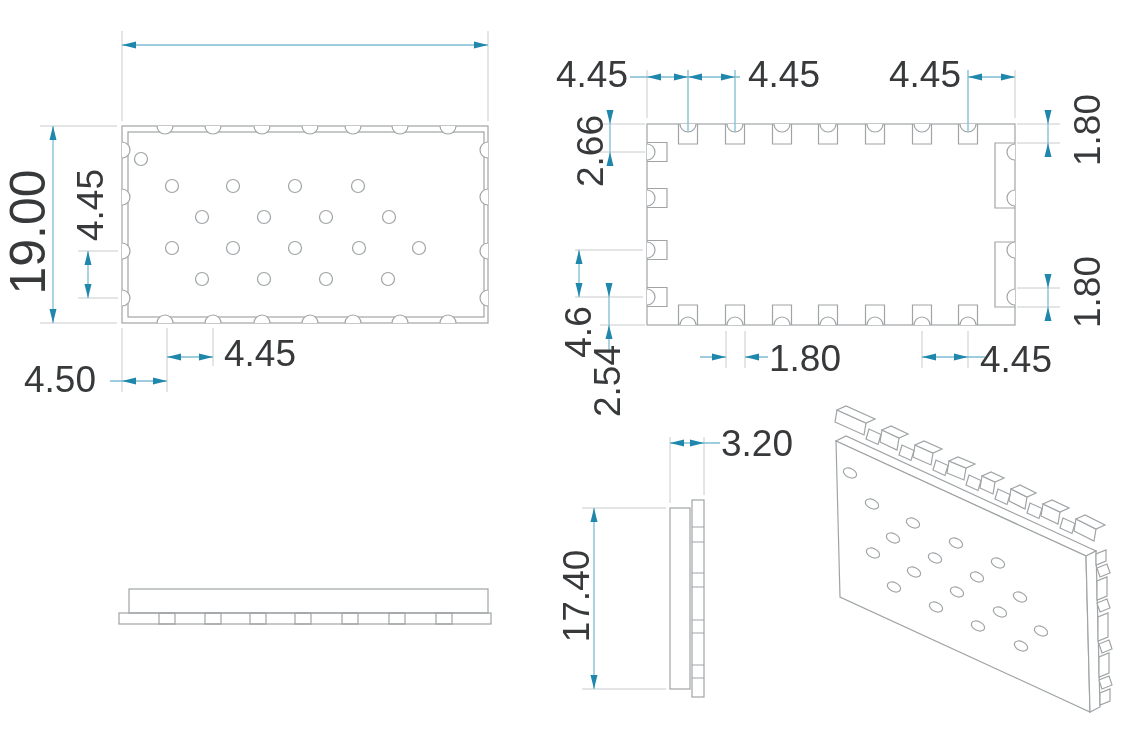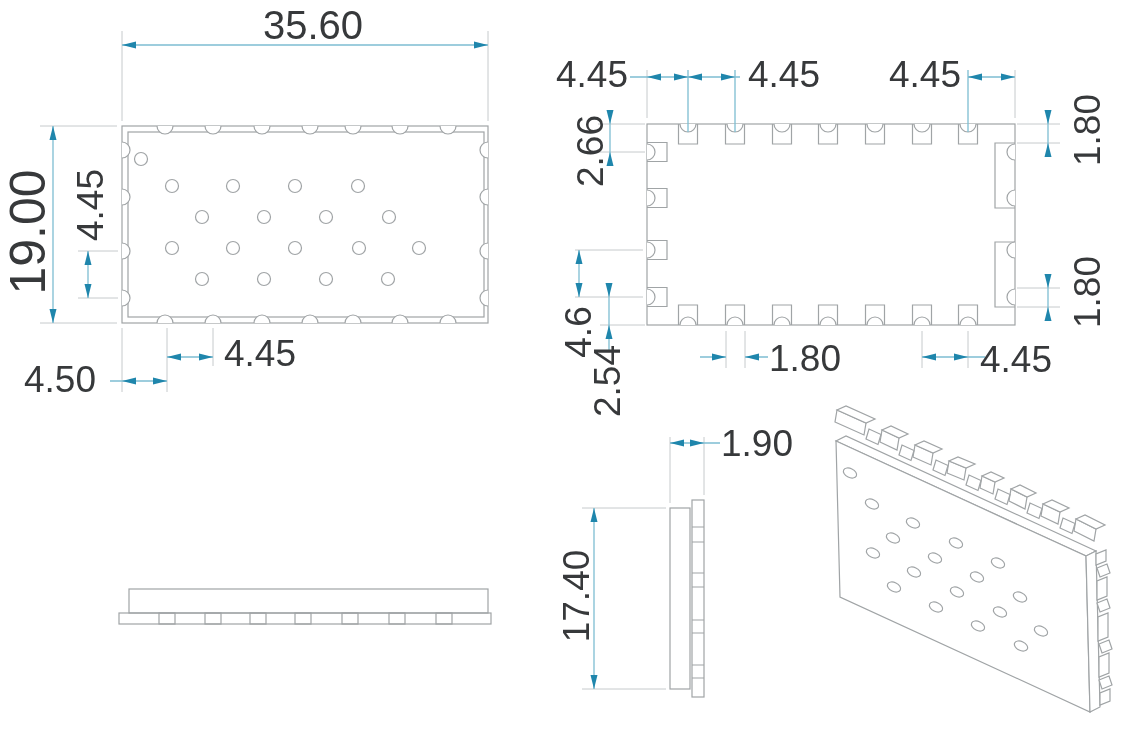--- a/index.html
+++ b/index.html
@@ -280,33 +280,32 @@
     <path class="olw" d="M1098,617 L1098,641 L1108,637 L1108,613 Z"></path>
     <path class="olw" d="M1099,657 L1099,677 L1109,673 L1109,653 Z"></path>
     <path class="olw" d="M1100,693 L1100,705 L1110,701 L1110,689 Z"></path>
     <path class="olw" d="M1097,568 l10,-4 l3,9 l-10,4 Z"></path>
     <path class="olw" d="M1097,603 l10,-4 l3,9 l-10,4 Z"></path>
     <path class="olw" d="M1099,644 l10,-4 l3,9 l-10,4 Z"></path>
     <path class="olw" d="M1099,680 l10,-4 l3,9 l-10,4 Z"></path>
   </g>
 </svg>
 
-<span class="lbl w" style="left:313px;top:25px;">35.60</span>
 <span class="lbl rot big" style="left:28px;top:232px;">19.00</span>
 <span class="lbl rot" style="left:90px;top:205px;">4.45</span>
 <span class="lbl" style="left:260px;top:353px;">4.45</span>
 <span class="lbl" style="left:60px;top:379px;">4.50</span>
 
 <span class="lbl" style="left:592px;top:74px;">4.45</span>
 <span class="lbl" style="left:784px;top:74px;">4.45</span>
 <span class="lbl" style="left:925px;top:74px;">4.45</span>
 <span class="lbl rot" style="left:590px;top:151px;">2.66</span>
 <span class="lbl rot" style="left:1087px;top:130px;">1.80</span>
 <span class="lbl rot" style="left:1087px;top:292px;">1.80</span>
 <span class="lbl rot" style="left:578px;top:332px;">4.6</span>
 <span class="lbl rot" style="left:607px;top:381px;">2.54</span>
 <span class="lbl" style="left:805px;top:358px;">1.80</span>
 <span class="lbl" style="left:1016px;top:359px;">4.45</span>
 
-<span class="lbl" style="left:757px;top:443px;">1.90</span>
+<span class="lbl" style="left:757px;top:443px;">3.20</span>
 <span class="lbl rot" style="left:576px;top:596px;">17.40</span>
 
 </div>
 
 </body></html>

